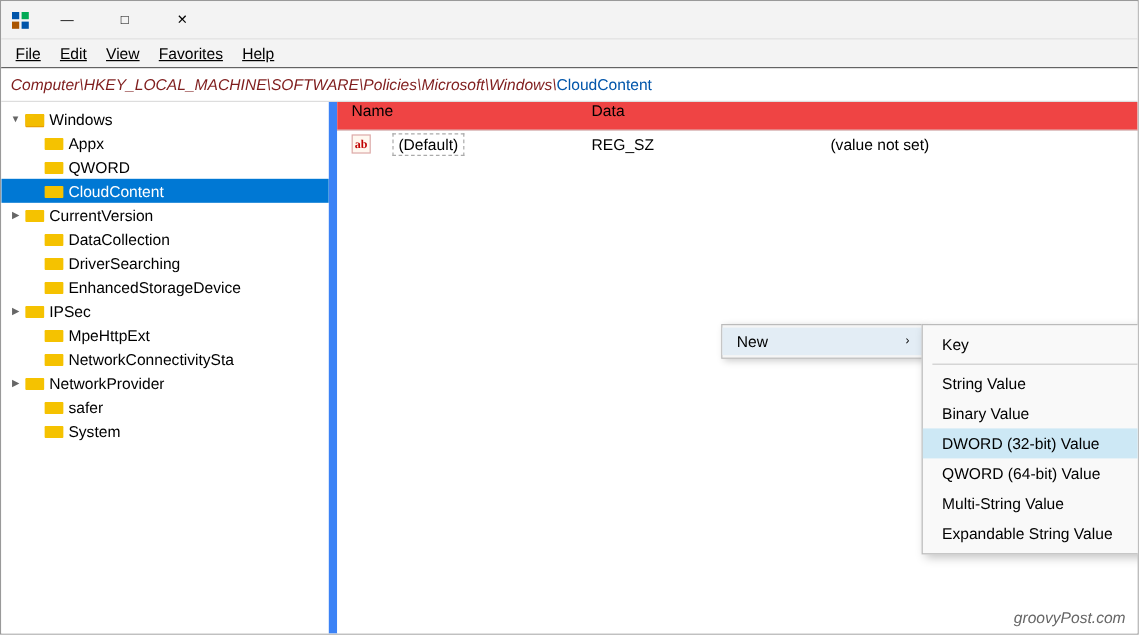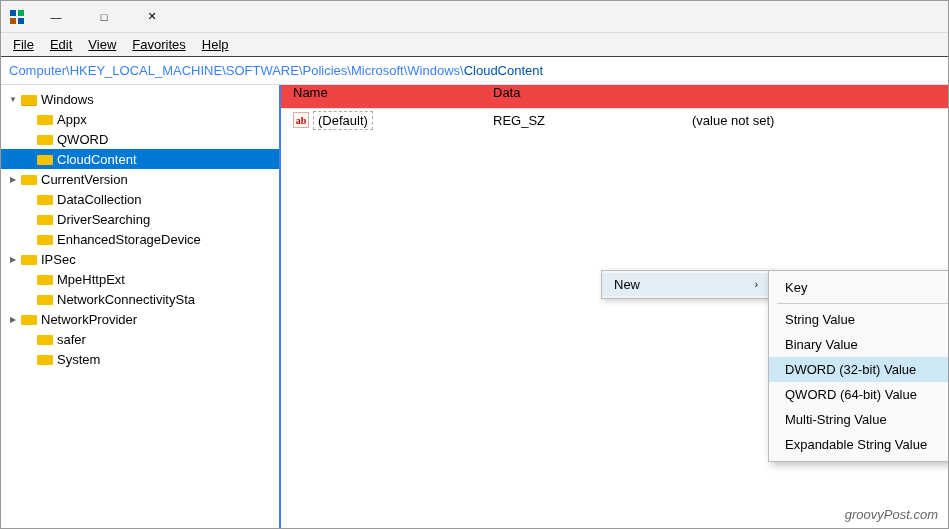--- a/index.html
+++ b/index.html
@@ -93,34 +93,34 @@
       background: #fff;
       height: 28px;
       display: flex;
       align-items: center;
       padding: 0 8px;
       border-bottom: 1px solid #ddd;
       font-size: 13px;
       color: #0078d4;
     }
 
-    .address-bar span.black { color: #3b82f6; }
+    .address-bar span.black { color: #7f1d1d; font-style: italic; }
     .address-bar span.blue { color: #0055aa; }
 
     
     .main-area {
       display: flex;
       flex: 1;
       overflow: hidden;
     }
 
     
     .tree-panel {
       width: 280px;
-      border-right: 2px solid #3b82f6;
+      border-right: 7px solid #3b82f6;
       overflow-y: auto;
       overflow-x: hidden;
       background: #fff;
       padding: 4px 0;
     }
 
     .tree-item {
       display: flex;
       align-items: center;
       height: 20px;
@@ -203,21 +203,21 @@
       align-items: center;
       padding: 0 4px;
       cursor: pointer;
     }
 
     .list-cell {
       font-size: 13px;
       padding: 0 8px;
     }
 
-    .cell-name { width: 200px; display: flex; align-items: center; }
+    .cell-name { width: 200px; display: flex; align-items: center; gap: 14px; }
     .cell-type { width: 180px; }
     .cell-data { flex: 1; margin-left: 19px; }
 
     .reg-icon {
       width: 16px;
       height: 16px;
       margin-right: 4px;
       flex-shrink: 0;
       display: inline-flex;
       align-items: center;

